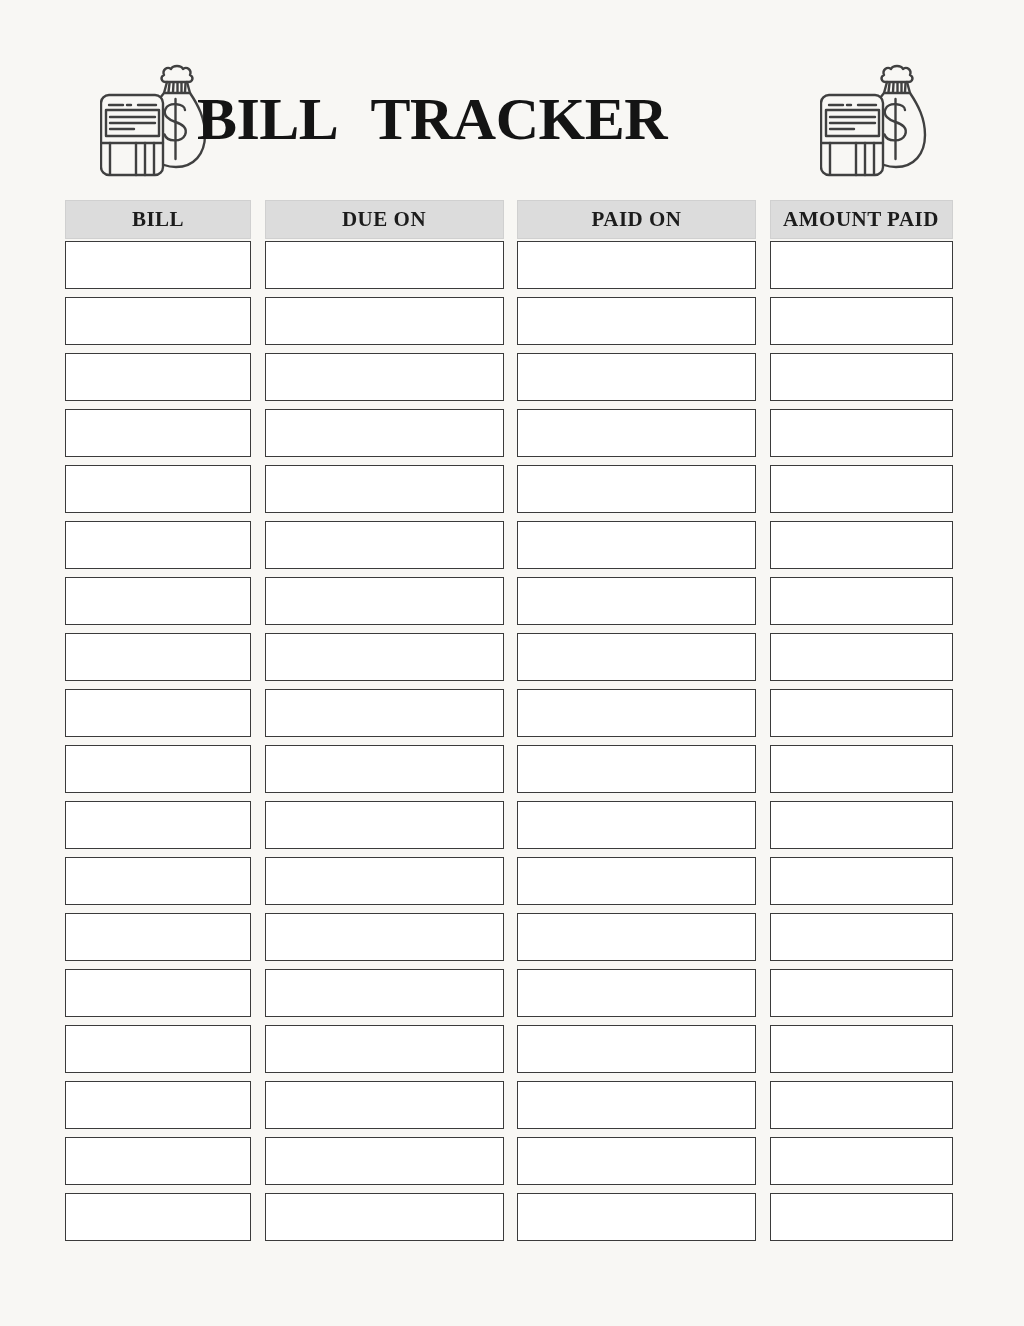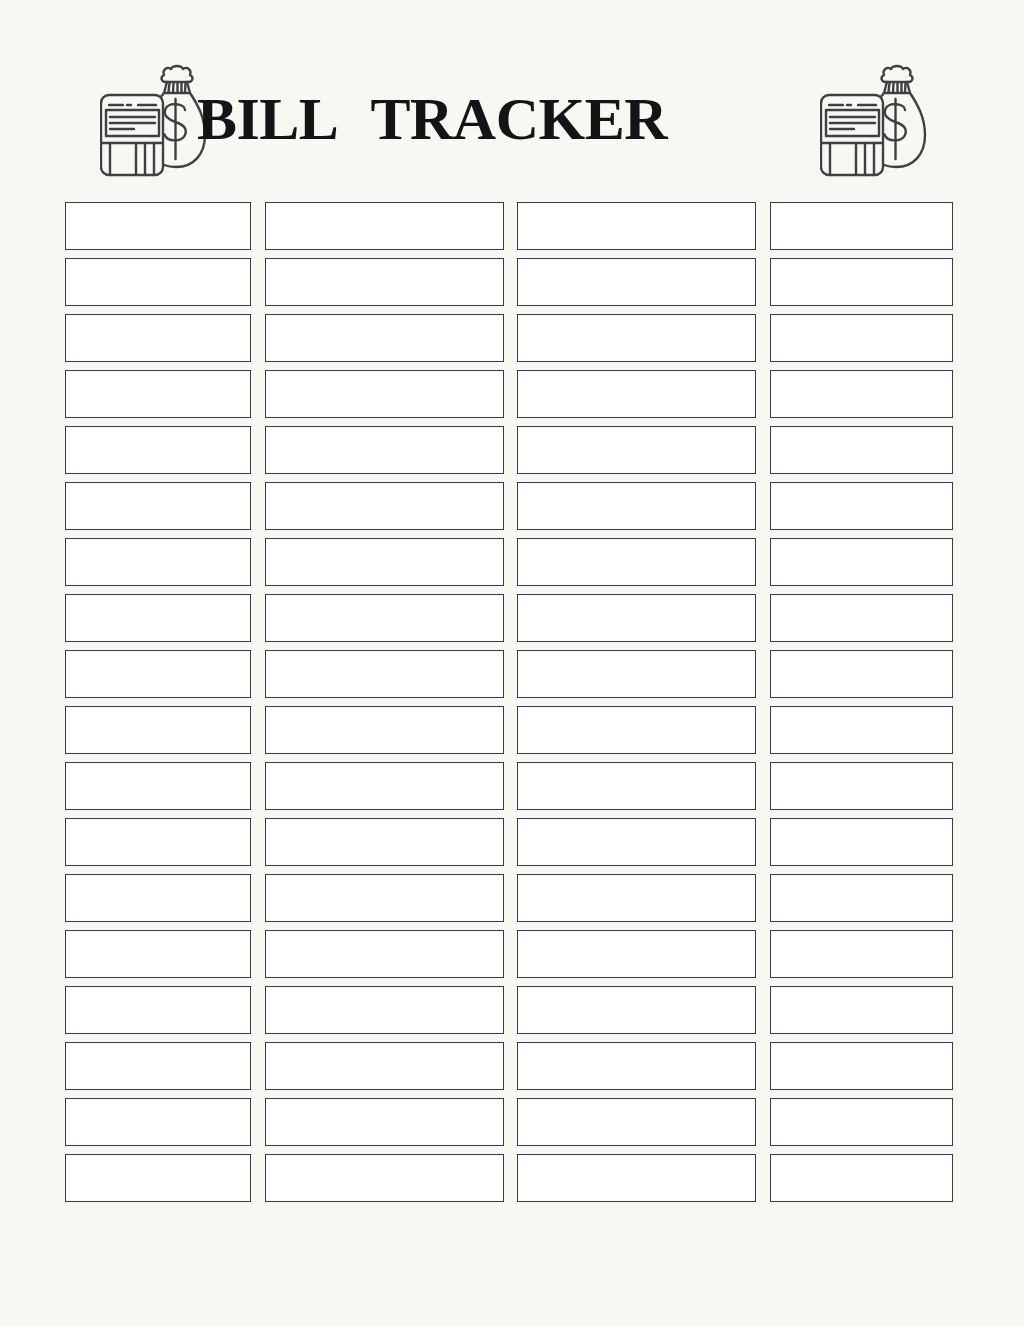--- a/index.html
+++ b/index.html
@@ -121,20 +121,26 @@
       <path d="M1 78 L63 78"></path>
       <path d="M10 78 L10 109"></path>
       <path d="M36 78 L36 110"></path>
       <path d="M45 78 L45 110"></path>
       <path d="M54 78 L54 109"></path>
     </svg>
   </div>
 </div>
 
 <div class="bill-table">
+  <div class="thead">
+      <div class="hcell">BILL</div>
+      <div class="hcell">DUE ON</div>
+      <div class="hcell">PAID ON</div>
+      <div class="hcell">AMOUNT PAID</div>
+    </div>
   <div class="tbody">
       <div class="cell"></div>
       <div class="cell"></div>
       <div class="cell"></div>
       <div class="cell"></div>
       <div class="cell"></div>
       <div class="cell"></div>
       <div class="cell"></div>
       <div class="cell"></div>
       <div class="cell"></div>

